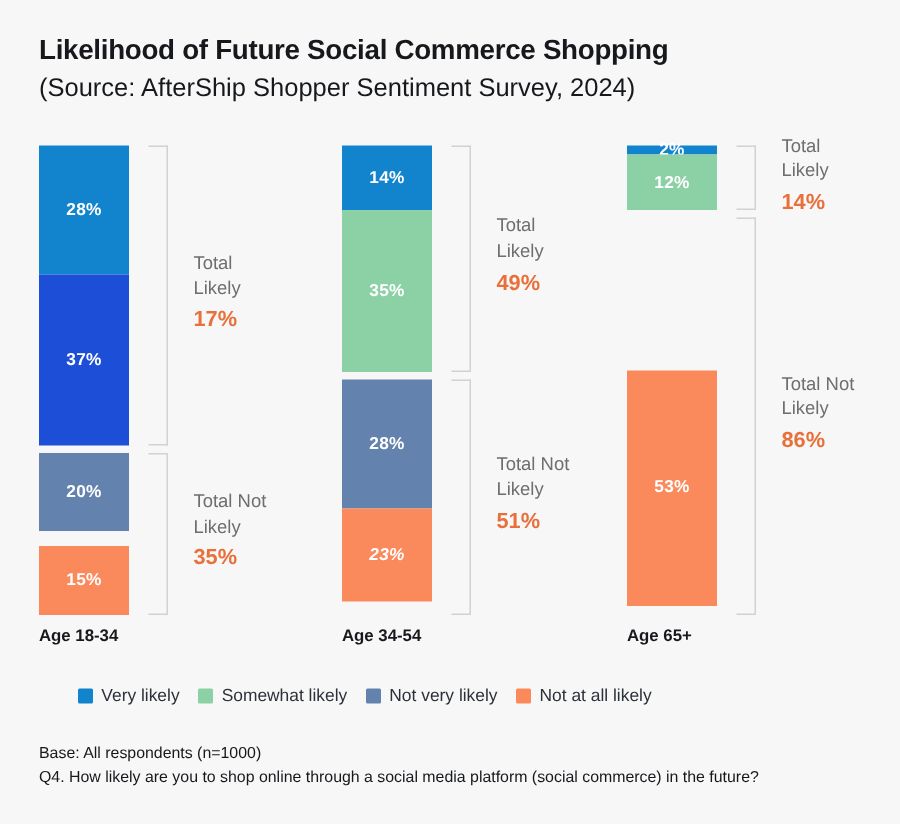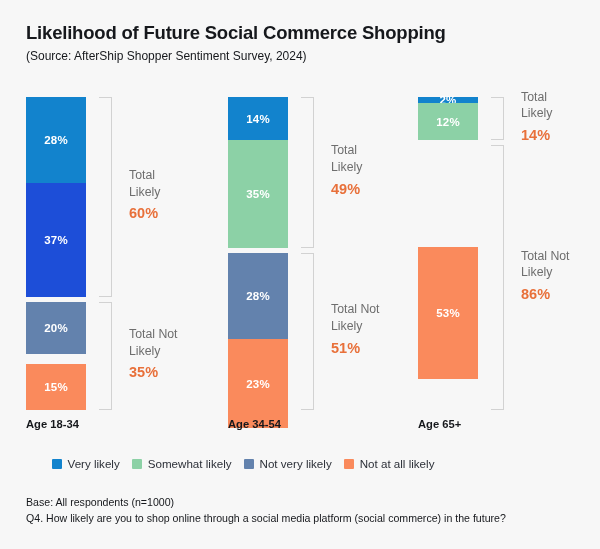--- a/index.html
+++ b/index.html
@@ -25,21 +25,21 @@
   }
   #chart-title {
     font-size: 18.5px;
     font-weight: bold;
     letter-spacing: -0.2px;
     color: #16181c;
     line-height: 1.2;
     margin: 0;
   }
   #chart-subtitle {
-    font-size: 12px;
+    font-size: 17px;
     color: #16181c;
     margin-top: 5px;
     line-height: 1.2;
   }
 
   
   #plot {
     position: absolute;
     left: 0;
     top: 0;
@@ -171,42 +171,42 @@
           <span class="seg-label">20%</span>
         </div>
         <div class="seg" style="top: 266.8px; height: 46.2px; background: rgb(250, 138, 92);">
           <span class="seg-label">15%</span>
         </div>
       </div>
       <div class="bracket" style="left: 73px; top: 0px; height: 200.2px;"></div>
       <div class="annot" style="left: 103px; top: 70.1px;">
         <div class="annot-title">Total
 Likely</div>
-        <div class="annot-value" style="color: rgb(232, 112, 58);">60%</div>
+        <div class="annot-value" style="color: rgb(232, 112, 58);">17%</div>
       </div>
       <div class="bracket" style="left: 73px; top: 205.2px; height: 107.8px;"></div>
       <div class="annot" style="left: 103px; top: 229.1px;">
         <div class="annot-title">Total Not
 Likely</div>
         <div class="annot-value" style="color: rgb(232, 112, 58);">35%</div>
       </div>
     </div>
     <div class="axis-label" style="left: 26px;">Age 18-34</div>
     <div class="bar-group" style="left: 228px;">
       <div class="bar-stack">
         <div class="seg" style="top: 0px; height: 43.12px; background: rgb(18, 131, 205);">
           <span class="seg-label">14%</span>
         </div>
         <div class="seg" style="top: 43.12px; height: 107.8px; background: rgb(140, 209, 166);">
           <span class="seg-label">35%</span>
         </div>
         <div class="seg" style="top: 155.92px; height: 86.24px; background: rgb(99, 130, 173);">
           <span class="seg-label">28%</span>
         </div>
-        <div class="seg" style="top: 242.16px; height: 89px; background: rgb(250, 138, 92);">
+        <div class="seg" style="top: 242.16px; height: 62px; background: rgb(250, 138, 92); font-style: italic;">
           <span class="seg-label">23%</span>
         </div>
       </div>
       <div class="bracket" style="left: 73px; top: 0px; height: 150.92px;"></div>
       <div class="annot" style="left: 103px; top: 45.46px;">
         <div class="annot-title">Total
 Likely</div>
         <div class="annot-value" style="color: rgb(232, 112, 58);">49%</div>
       </div>
       <div class="bracket" style="left: 73px; top: 155.92px; height: 157.08px;"></div>
@@ -218,21 +218,21 @@
     </div>
     <div class="axis-label" style="left: 228px;">Age 34-54</div>
     <div class="bar-group" style="left: 418px;">
       <div class="bar-stack">
         <div class="seg" style="top: 0px; height: 6.16px; background: rgb(18, 131, 205);">
           <span class="seg-label">2%</span>
         </div>
         <div class="seg" style="top: 6.16px; height: 36.96px; background: rgb(140, 209, 166);">
           <span class="seg-label">12%</span>
         </div>
-        <div class="seg" style="top: 149.76px; height: 132px; background: rgb(250, 138, 92);">
+        <div class="seg" style="top: 149.76px; height: 157px; background: rgb(250, 138, 92);">
           <span class="seg-label">53%</span>
         </div>
       </div>
       <div class="bracket" style="left: 73px; top: 0px; height: 43.12px;"></div>
       <div class="annot" style="left: 103px; top: -8.44px;">
         <div class="annot-title">Total
 Likely</div>
         <div class="annot-value" style="color: rgb(232, 112, 58);">14%</div>
       </div>
       <div class="bracket" style="left: 73px; top: 48.12px; height: 264.88px;"></div>

